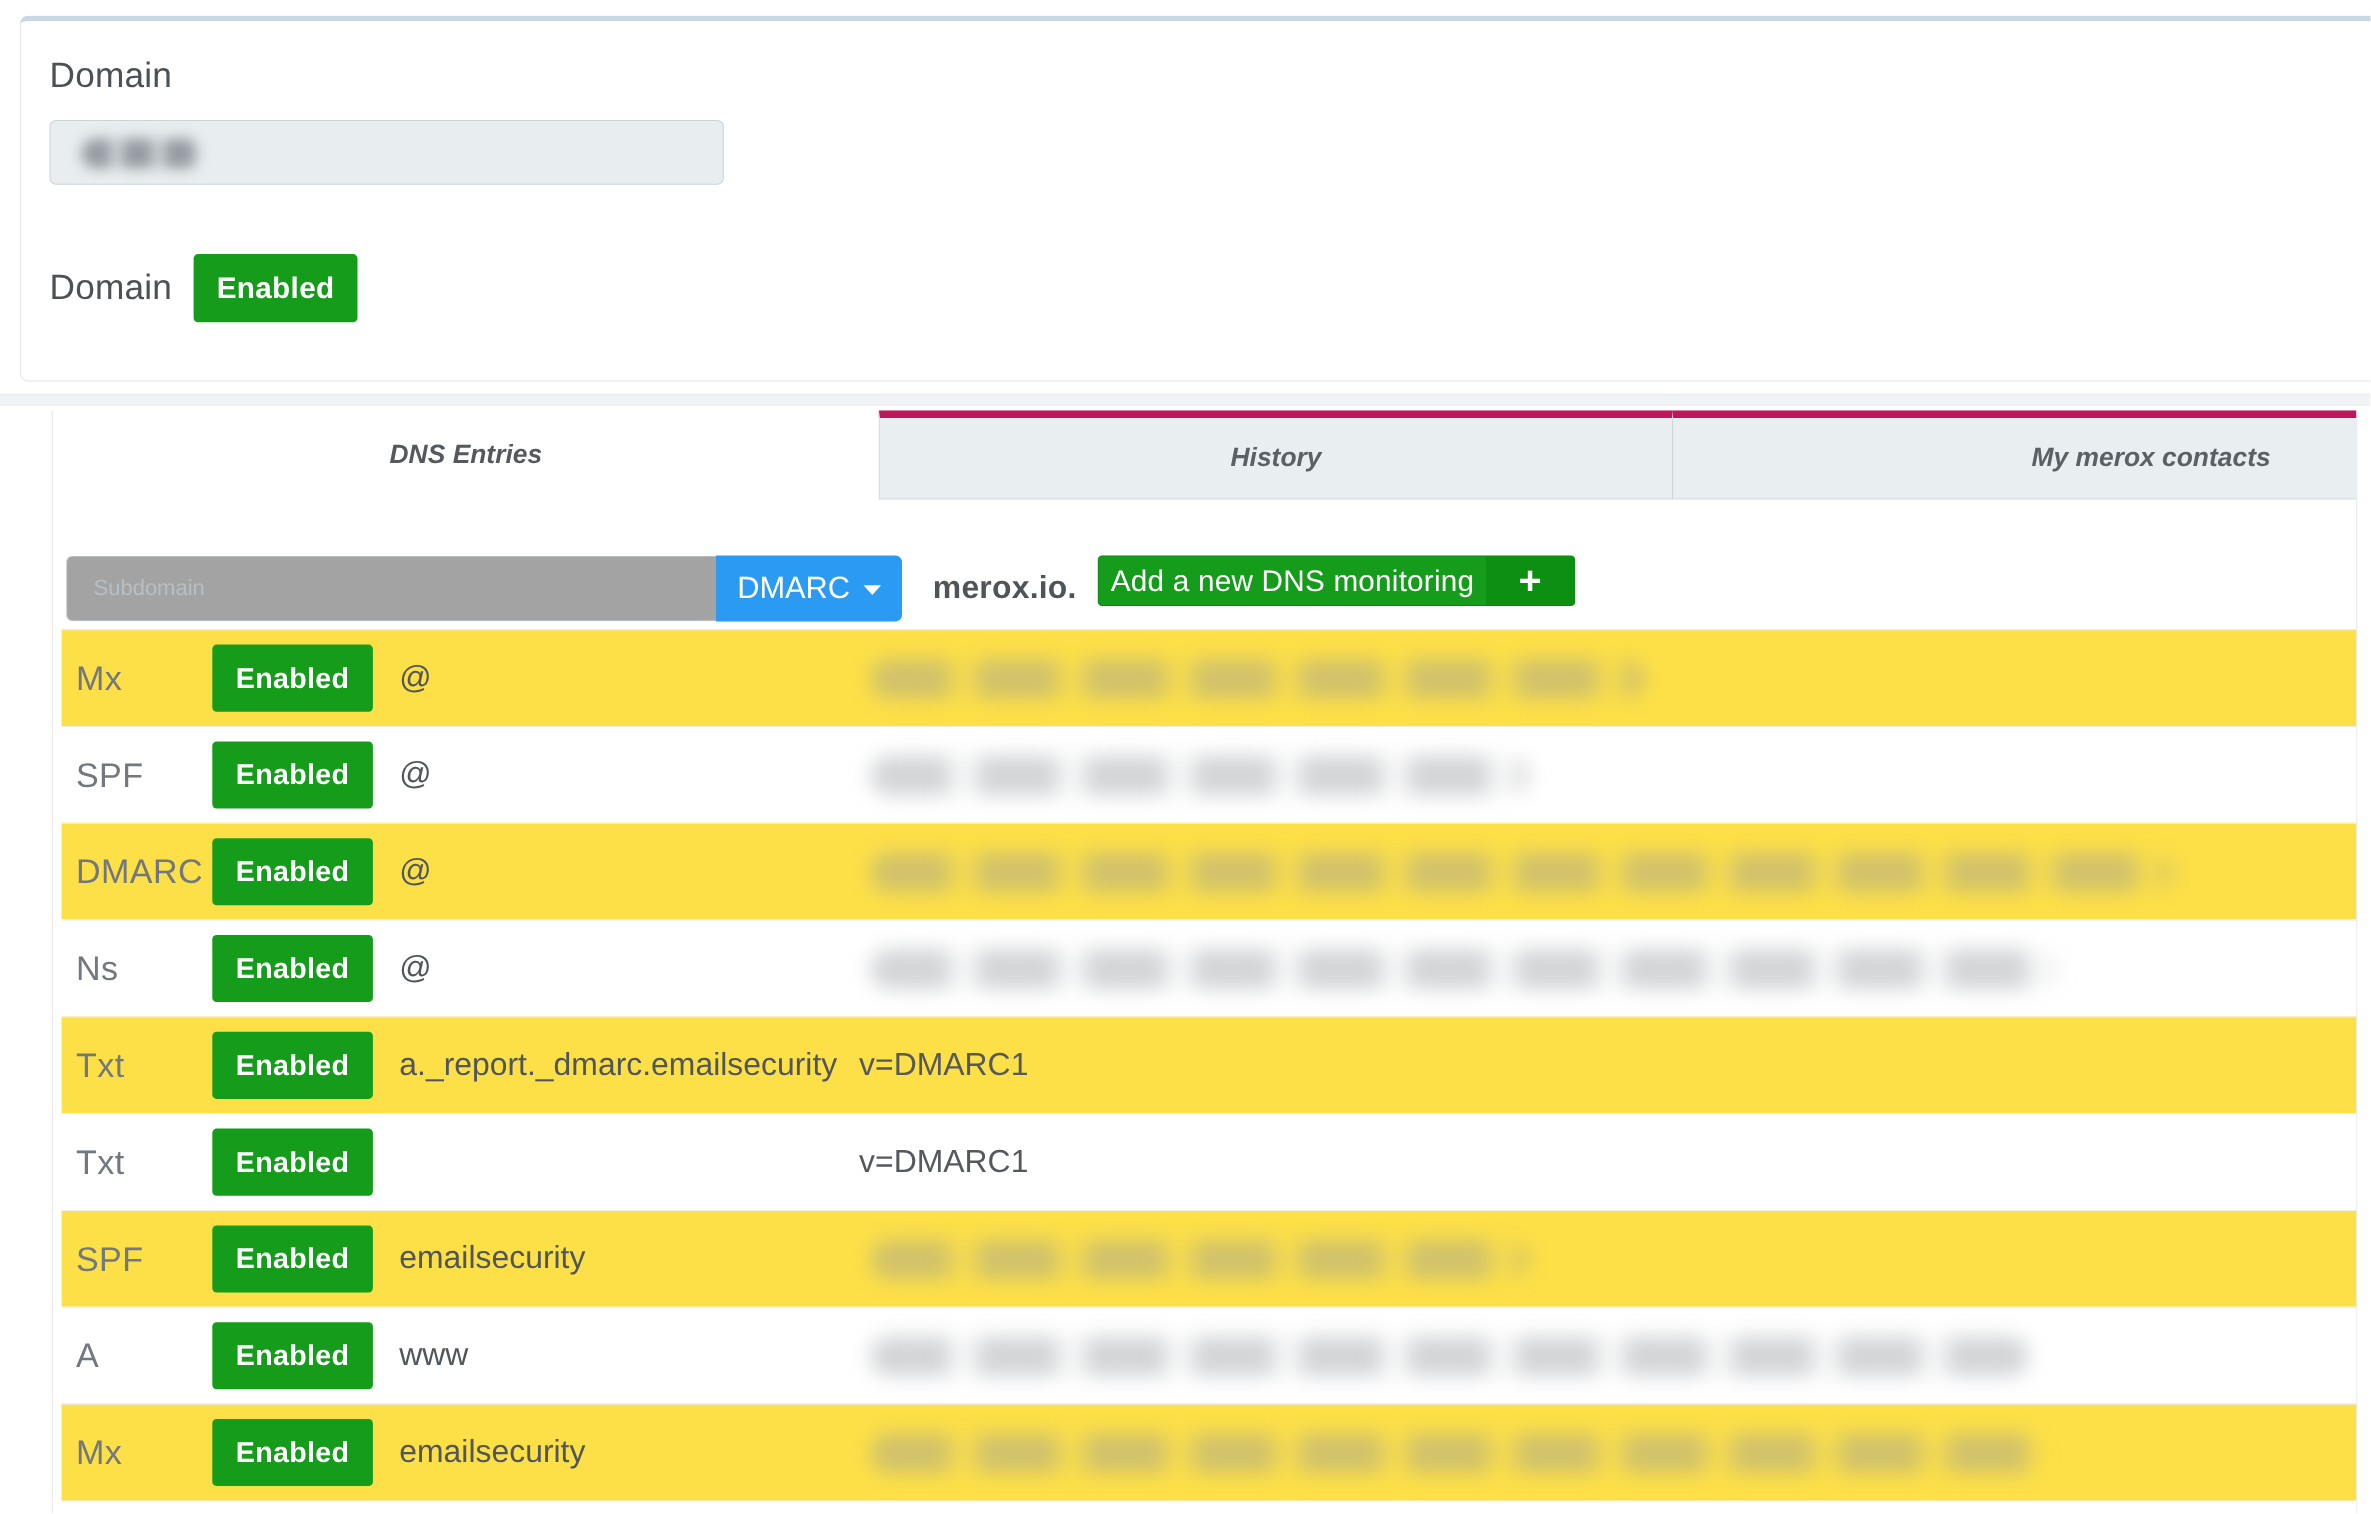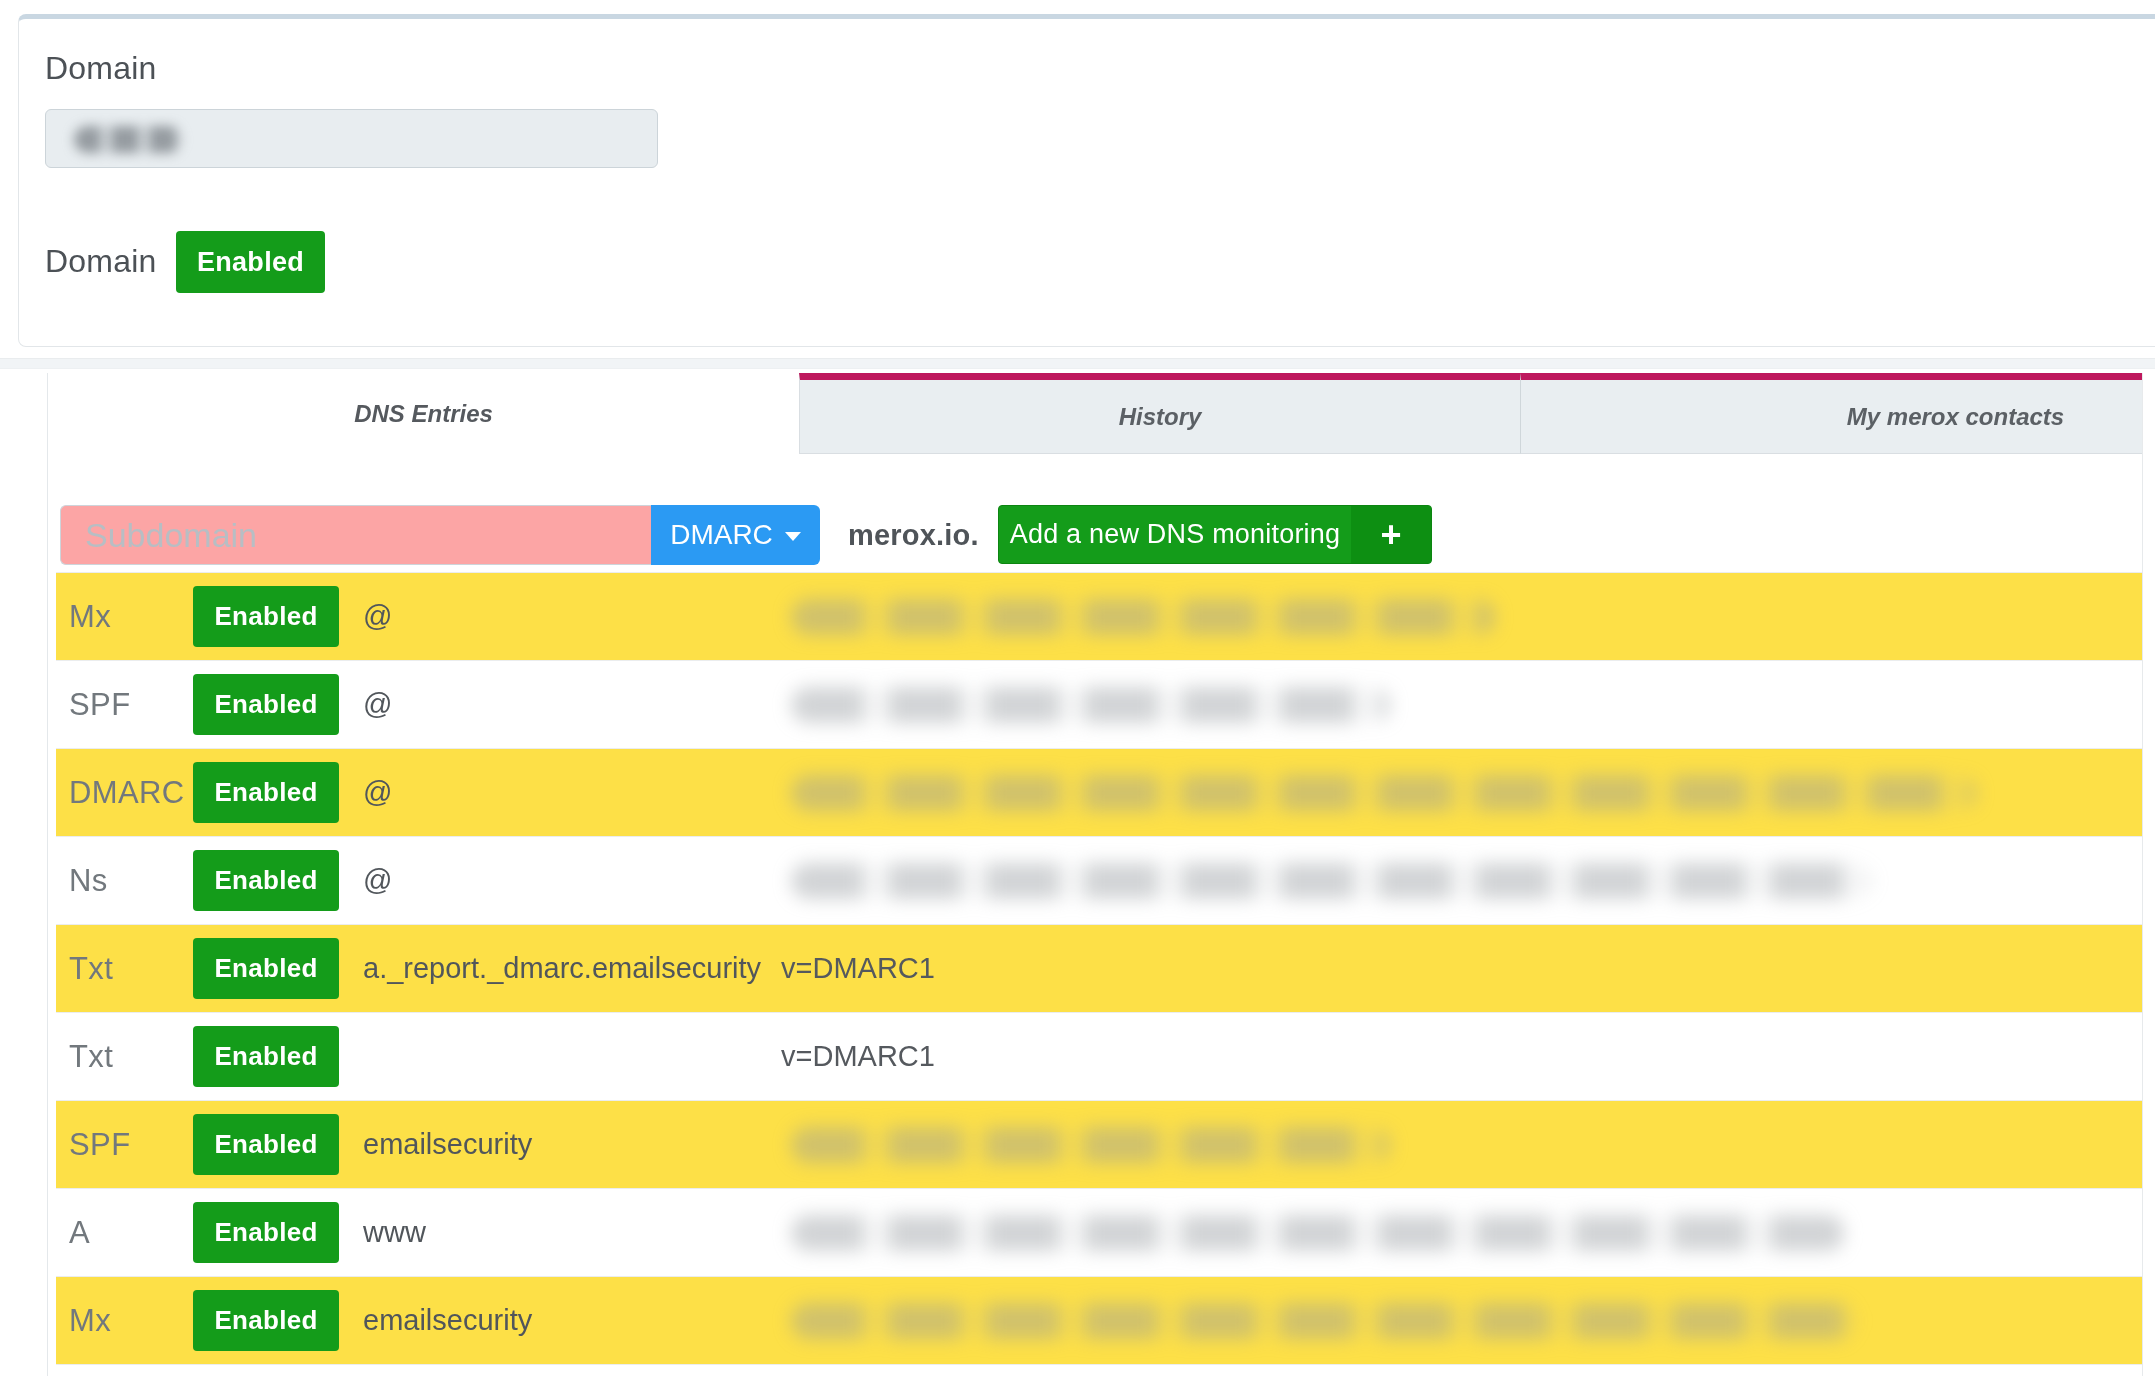--- a/index.html
+++ b/index.html
@@ -64,42 +64,42 @@
     background:#e9eef1;
     border-top:7px solid #be185d;border-bottom:1px solid #d9dee2;
   }
   .tab.t1{width:751px;}
   .tab.t2{width:721px;border-left:1px solid #d9dee2;}
   .tab.t3{width:870px;border-left:1px solid #cfd6da;}
   
   .subdomain-input{
     position:absolute;left:12px;top:132px;width:592px;height:60px;
     border:1px solid #ced4da;border-right:none;
-    border-radius:6px 0 0 6px;box-sizing:border-box;background:#fca5a5;
-    font-size:34px;color:#495057;padding:0 24px;outline:none;
+    border-radius:6px 0 0 6px;box-sizing:border-box;background:#a3a3a3;
+    font-size:20px;color:#495057;padding:0 24px;outline:none;
     font-family:"Liberation Sans", sans-serif;
   }
   .subdomain-input::placeholder{color:#b7bec4;}
   .dmarc-btn{
     position:absolute;left:603px;top:132px;width:169px;height:60px;
     border:none;border-radius:0 6px 6px 0;
     display:flex;align-items:center;justify-content:center;gap:12px;
     color:#fff;font-size:28px;font-weight:400;cursor:pointer;
     font-family:"Liberation Sans", sans-serif;
   }
   .caret{
     width:0;height:0;border-left:8px solid transparent;border-right:8px solid transparent;
     border-top:9px solid #ffffff;margin-top:3px;
   }
   .merox{
     position:absolute;left:800px;top:132px;height:60px;display:flex;align-items:center;
     font-size:29px;font-weight:700;color:#4f5459;letter-spacing:.2px;text-align:right;
   }
   .add-btn{
-    position:absolute;left:950px;top:132px;width:434px;height:59px;
+    position:absolute;left:950px;top:132px;width:434px;height:46px;
     border:1px solid #0c8511;border-radius:4px;box-sizing:border-box;
     display:flex;align-items:stretch;padding:0;cursor:pointer;overflow:hidden;
     font-family:"Liberation Sans", sans-serif;color:#fff;
   }
   .add-btn .add-label{
     flex:1;display:flex;align-items:center;justify-content:center;
     font-size:27px;letter-spacing:.2px;
   }
   .add-btn .plus-seg{
     width:80px;display:flex;align-items:center;justify-content:center;

